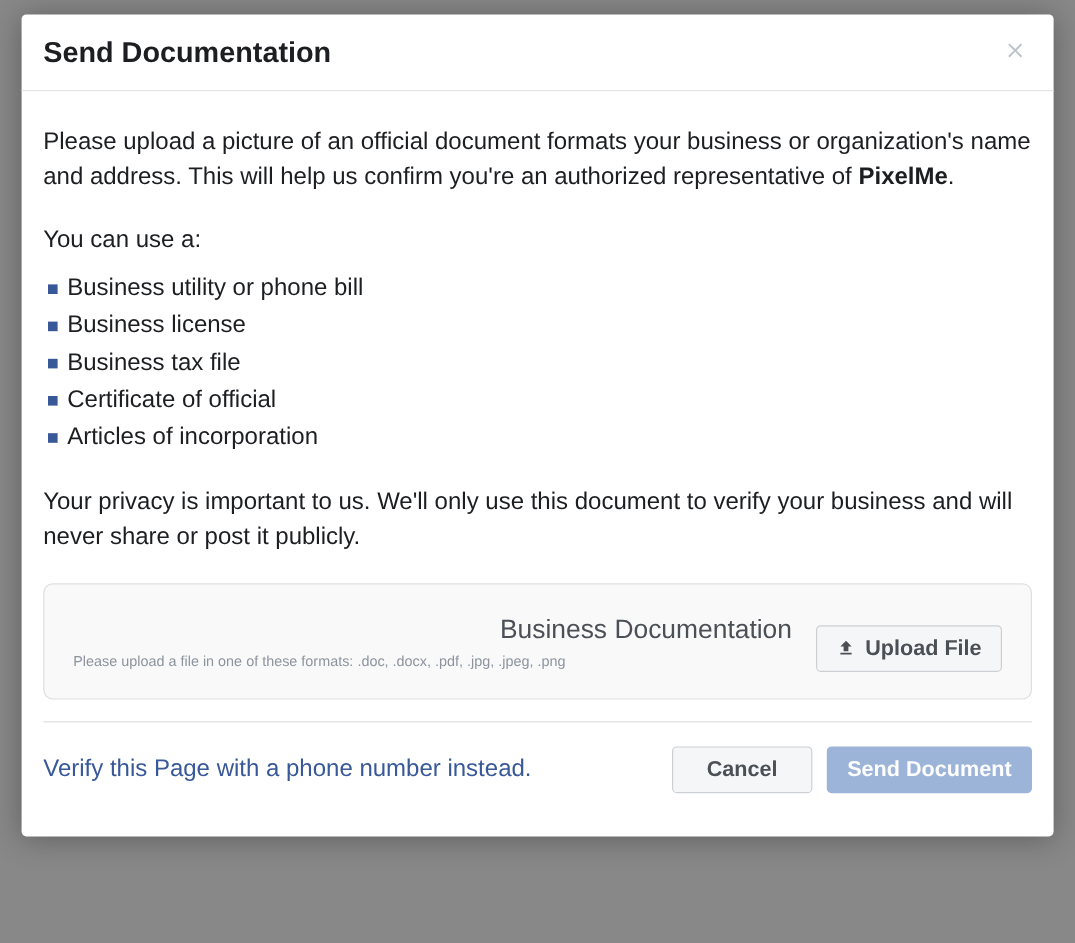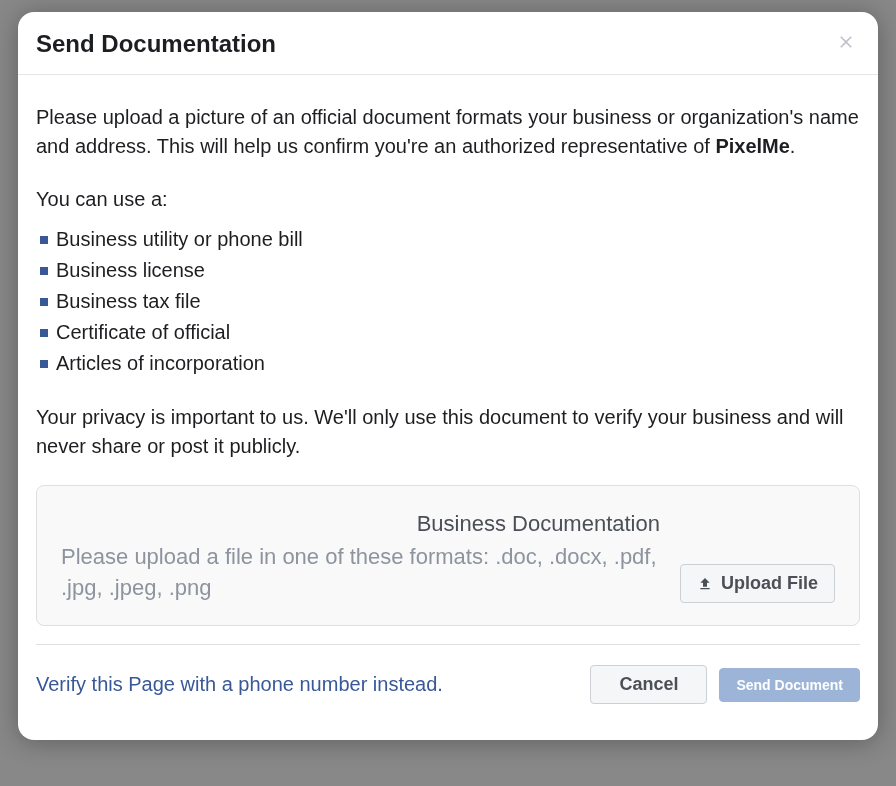--- a/index.html
+++ b/index.html
@@ -14,21 +14,21 @@
       height: 786px;
       overflow: hidden;
       position: relative;
     }
     .modal {
       position: absolute;
       top: 12px;
       left: 18px;
       right: 18px;
       background: #fff;
-      border-radius: 16px;
+      border-radius: 4px;
       box-shadow: 0 2px 26px rgba(0,0,0,0.3);
     }
     .modal-header {
       display: flex;
       align-items: center;
       justify-content: space-between;
       padding: 16px 18px 14px 18px;
       border-bottom: 1px solid #e5e5e5;
     }
     .modal-title {
@@ -96,21 +96,21 @@
     .upload-left {
       flex: 1;
     }
     .upload-title {
       font-size: 22px;
       color: #4b4f56;
       margin-bottom: 2px;
       text-align: right;
     }
     .upload-desc {
-      font-size: 22px;
+      font-size: 12px;
       color: #8d949e;
       line-height: 1.4;
     }
     .upload-btn {
       display: flex;
       align-items: center;
       gap: 8px;
       background: #f5f6f7;
       border: 1px solid #ccd0d5;
       border-radius: 4px;
@@ -154,21 +154,21 @@
       font-size: 18px;
       font-weight: 700;
       color: #4b4f56;
       cursor: pointer;
     }
     .send-btn {
       background: #9cb4d8;
       border: 1px solid #9cb4d8;
       border-radius: 4px;
       padding: 8px 16px;
-      font-size: 14px;
+      font-size: 18px;
       font-weight: 700;
       color: #fff;
       cursor: not-allowed;
     }
   </style>
 </head>
 <body>
 
 <div class="modal">
   <div class="modal-header">

